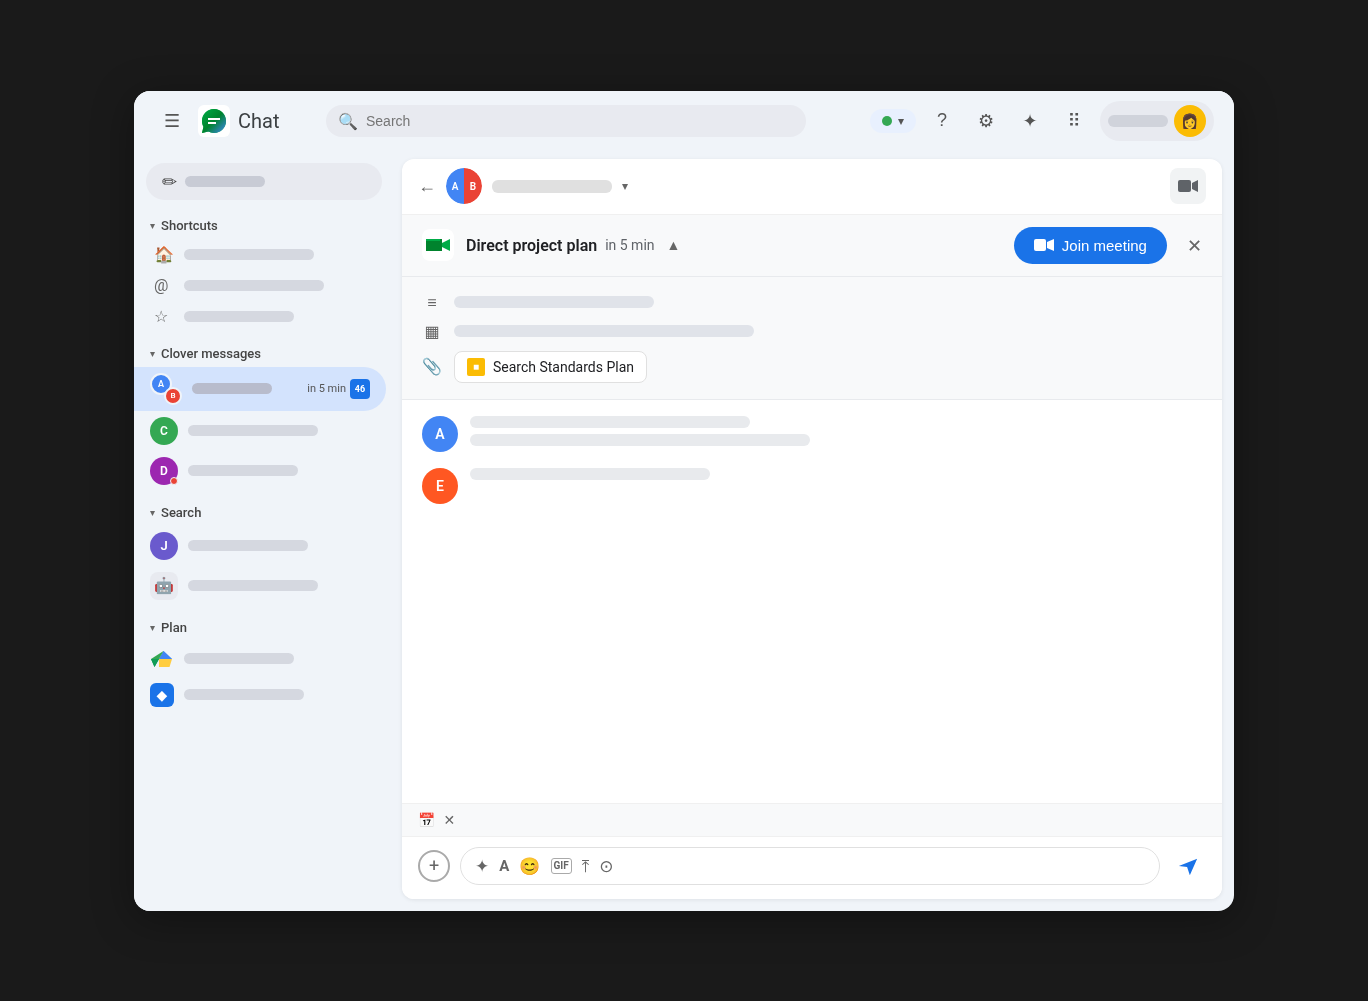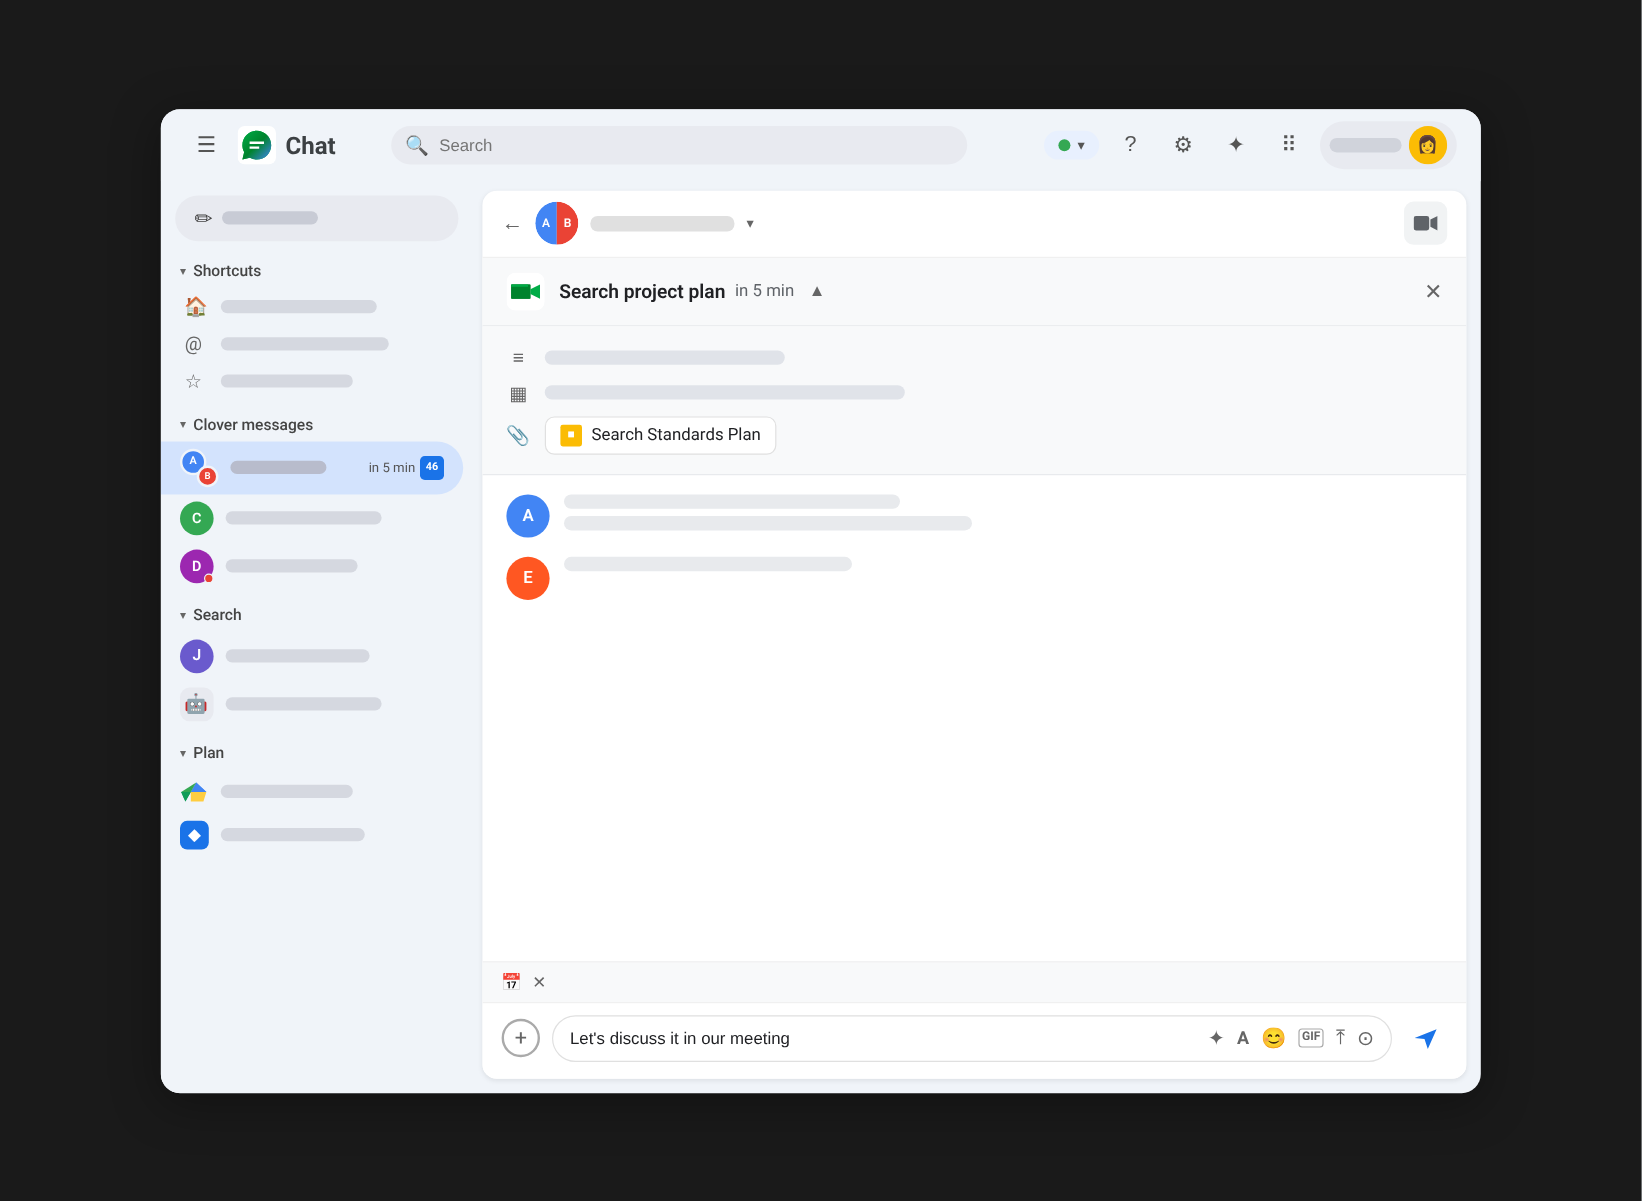--- a/index.html
+++ b/index.html
@@ -39,21 +39,21 @@
       min-width: 160px;
     }
     .hamburger-icon {
       color: #444;
       font-size: 20px;
       cursor: pointer;
     }
     .topbar-title {
       font-size: 20px;
       color: #3c4043;
-      font-weight: 700;
+      font-weight: 400;
       text-align: center;
     }
     .topbar-search {
       flex: 1;
       max-width: 480px;
       position: relative;
     }
     .topbar-search input {
       width: 100%;
       background: #e8eaf0;
@@ -767,25 +767,32 @@
           <svg width="32" height="32" viewBox="0 0 32 32">
             <rect width="32" height="32" rx="6" fill="white"></rect>
             <path d="M4 10h16v12H4z" rx="2" fill="#00832D"></path>
             <rect x="4" y="10" width="16" height="12" rx="1" fill="#00832D"></rect>
             <path d="M20 14l8-4v12l-8-4V14z" fill="#00AC47"></path>
             <path d="M4 10h14v2H4z" fill="#00AC47"></path>
           </svg>
         </div>
         <div class="meeting-info">
           <div class="meeting-title-row">
-            <span class="meeting-title">Search project plan</span>
+            <span class="meeting-title">Direct project plan</span>
             <span class="meeting-time">in 5 min</span>
             <span class="collapse-btn">▲</span>
           </div>
         </div>
+        <button class="join-btn">
+          <svg width="20" height="14" viewBox="0 0 20 14" fill="none">
+            <rect x="0" y="1" width="12" height="12" rx="2" fill="white"></rect>
+            <path d="M13 4l7-3v12l-7-3V4z" fill="white"></path>
+          </svg>
+          <span>Join meeting</span>
+        </button>
         <span class="close-banner-btn">✕</span>
       </div>
 
       <div class="meeting-details">
         <div class="detail-row">
           <span class="detail-icon">≡</span>
           <div class="detail-bar" style="width:200px;"></div>
         </div>
         <div class="detail-row">
           <span class="detail-icon">▦</span>
@@ -817,21 +824,20 @@
       </div>
 
       <div class="status-bar">
         <span class="calendar-mini-icon">📅</span>
         <span class="status-close">✕</span>
       </div>
 
       <div class="input-bar">
         <div class="add-btn">+</div>
         <div class="input-wrap">
-          <input type="text" value="Let's discuss it in our meeting" style="">
           <span class="input-action">✦</span>
           <span class="input-action" style="font-size:15px;font-weight:700;">A</span>
           <span class="input-action">😊</span>
           <span class="gif-badge">GIF</span>
           <span class="input-action">⤒</span>
           <span class="input-action">⊙</span>
         </div>
         <button class="send-btn">
           <svg width="22" height="22" viewBox="0 0 24 24" fill="none">
             <path d="M2 12L22 4L14 22L11 13L2 12z" fill="#1a73e8"></path>

